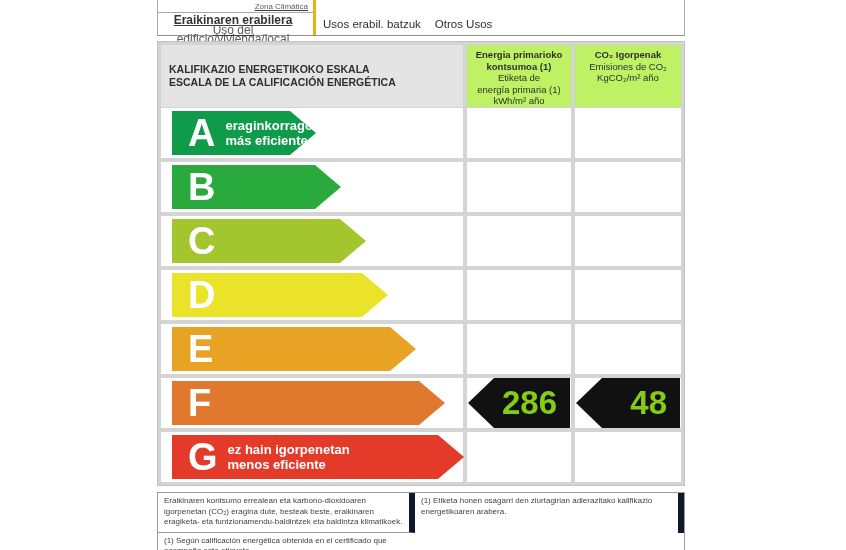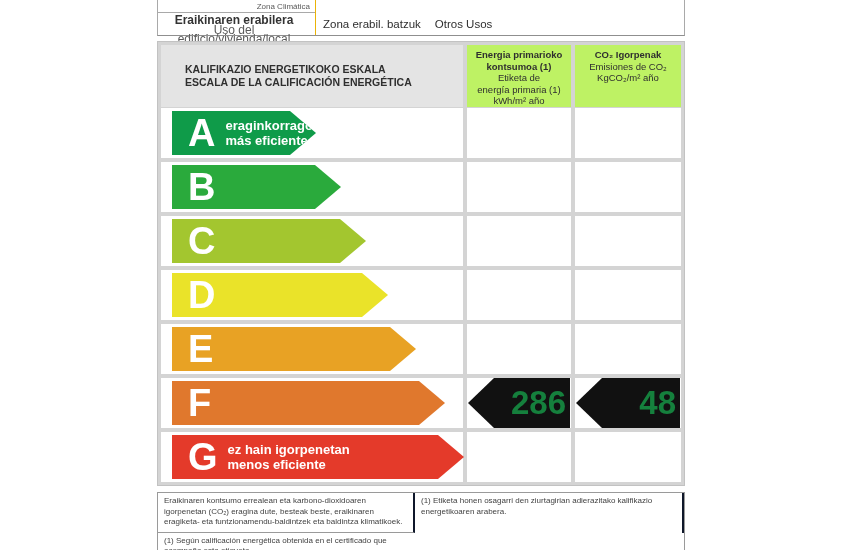--- a/index.html
+++ b/index.html
@@ -4,76 +4,76 @@
 <style>
   * { margin:0; padding:0; box-sizing:border-box; }
   html,body { background:#ffffff; }
   body { font-family:"Liberation Sans", sans-serif; color:#3d3d3d; }
   .sheet { position:relative; width:846px; height:550px; background:#ffffff; overflow:hidden; }
 
   
   .top-table { position:absolute; left:157px; top:0; width:528px; height:36px;
     display:flex; border-left:1px solid #a9a9a9; border-right:1px solid #a9a9a9;
     border-bottom:1px solid #8f8f8f; }
-  .tt-left { width:158px; border-right:1px solid #eab308; }
+  .tt-left { width:158px; border-right:3px solid #eab308;text-decoration:underline; }
   .tt-r1 { height:13px; border-bottom:1px solid #a9a9a9; text-align:right;
     font-size:8px; color:#5a5a5a; padding:2px 5px 0 0; }
   .tt-r2 { text-align:center; padding:3px 5px 0 0; font-size:12px; color:#5a5a5a; line-height:9.5px; }
   .tt-r2 .b { font-weight:bold; color:#333; }
   .tt-value { flex:1; display:flex; align-items:center; padding:13px 0 0 7px; font-size:11.5px; color:#2e2e2e; }
   .tt-value span { margin-right:14px; }
 
   
   .main-table { position:absolute; left:157px; top:41px; width:528px;
     background:#d4d4d4; border:1px solid #c2c2c2; padding:3px; }
   .grid-row { display:grid; grid-template-columns:302px 104px 1fr; gap:4px; margin-bottom:4px; }
   .grid-row:last-child { margin-bottom:0; }
   .hdr { height:59px; }
   .hdr-left { background:#e4e4e4; display:flex; flex-direction:column; justify-content:center;
-    padding-left:24px; font-weight:bold; font-size:10.5px; line-height:13px; color:#2f2f2f; }
+    padding-left:8px; font-weight:bold; font-size:10.5px; line-height:13px; color:#2f2f2f; }
   .hdr-col { background:#bef264; text-align:center; font-size:9.5px; line-height:11.5px;
     padding-top:4px; color:#2f2f2f; }
   .hdr-col .b { font-weight:bold; }
   .body-row { height:50px; }
   .cell { background:#ffffff; position:relative; overflow:visible; }
 
   .arrow { height:44px; margin:3px 0 0 11px; display:flex; align-items:center; color:#fff;
     clip-path:polygon(0 0, calc(100% - 26px) 0, 100% 50%, calc(100% - 26px) 100%, 0 100%); }
   .letter { font-size:38px; font-weight:bold; line-height:40px; margin-left:16px; }
   .arrow-label { margin-left:10px; font-weight:bold; font-size:13px; line-height:15px; }
   .arrow-label div:empty { display:none; }
 
-  .black-arrow { height:50px; margin:0 1px; background:#111111; color:#15803d;
+  .black-arrow { height:50px; margin:0 1px; background:#111111; color:#84cc16;
     display:flex; align-items:center; justify-content:flex-end;
-    font-weight:bold; font-size:33px; padding-right:4px;
+    font-weight:bold; font-size:33px; padding-right:13px;
     clip-path:polygon(26px 0, 100% 0, 100% 100%, 26px 100%, 0 50%); }
 
   
   .footer { position:absolute; left:157px; top:492px; width:528px;
     border:1px solid #9a9a9a; display:grid; grid-template-columns:257px 1fr;
     font-size:8px; line-height:10.5px; color:#3f3f3f; }
   .fcell { padding:3px 6px 4px 6px; }
-  .fcell.divider { border-right:2px solid #0f172a; }
+  .fcell.divider { border-right:6px solid #0f172a; }
   .fcell.r1 { border-bottom:1px solid #9a9a9a; min-height:34px; }
 </style>
 </head>
 <body>
 
 <div class="sheet">
 
   <div class="top-table">
     <div class="tt-left">
       <div class="tt-r1">Zona Climática</div>
       <div class="tt-r2">
         <div class="b">Eraikinaren erabilera</div>
         <div>Uso del edificio/vivienda/local</div>
       </div>
     </div>
     <div class="tt-value">
-      <span>Zona erabil. batzuk</span>
+      <span>Usos erabil. batzuk</span>
       <span>Otros Usos</span>
     </div>
   </div>
 
   <div class="main-table">
 
     <div class="grid-row hdr">
       <div class="hdr-left">
         <div>KALIFIKAZIO ENERGETIKOKO ESKALA</div>
         <div>ESCALA DE LA CALIFICACIÓN ENERGÉTICA</div>

